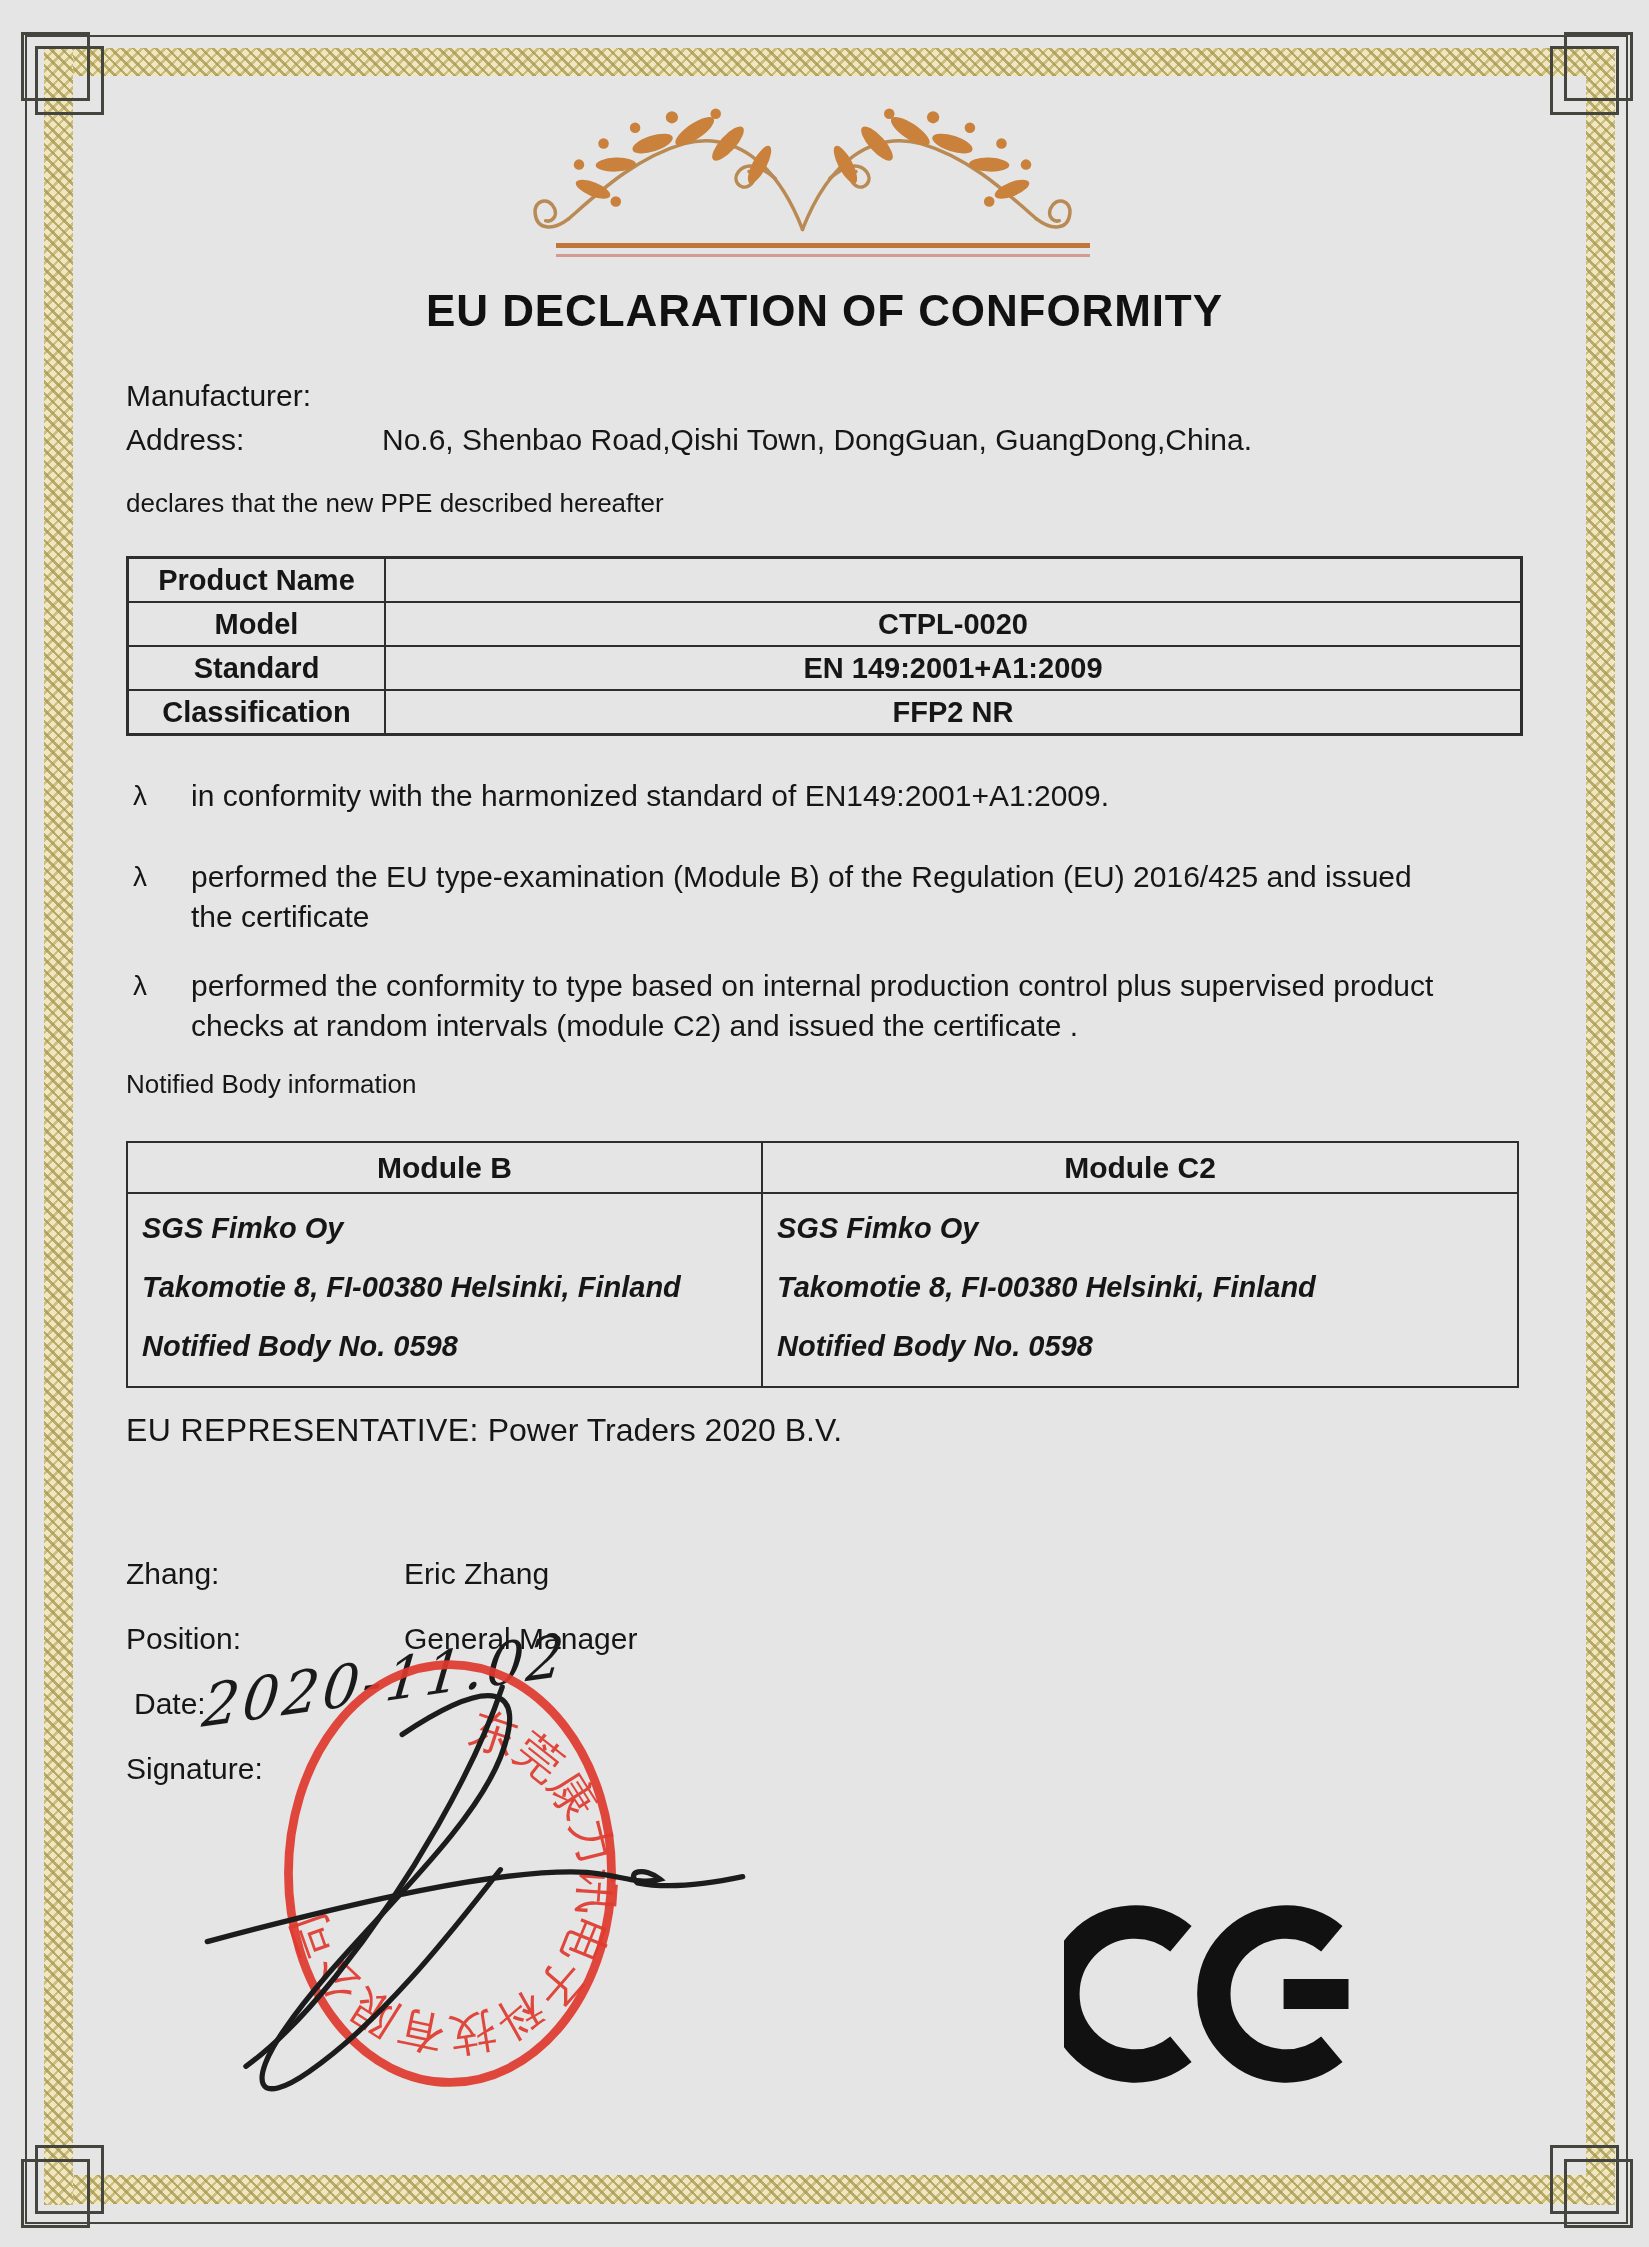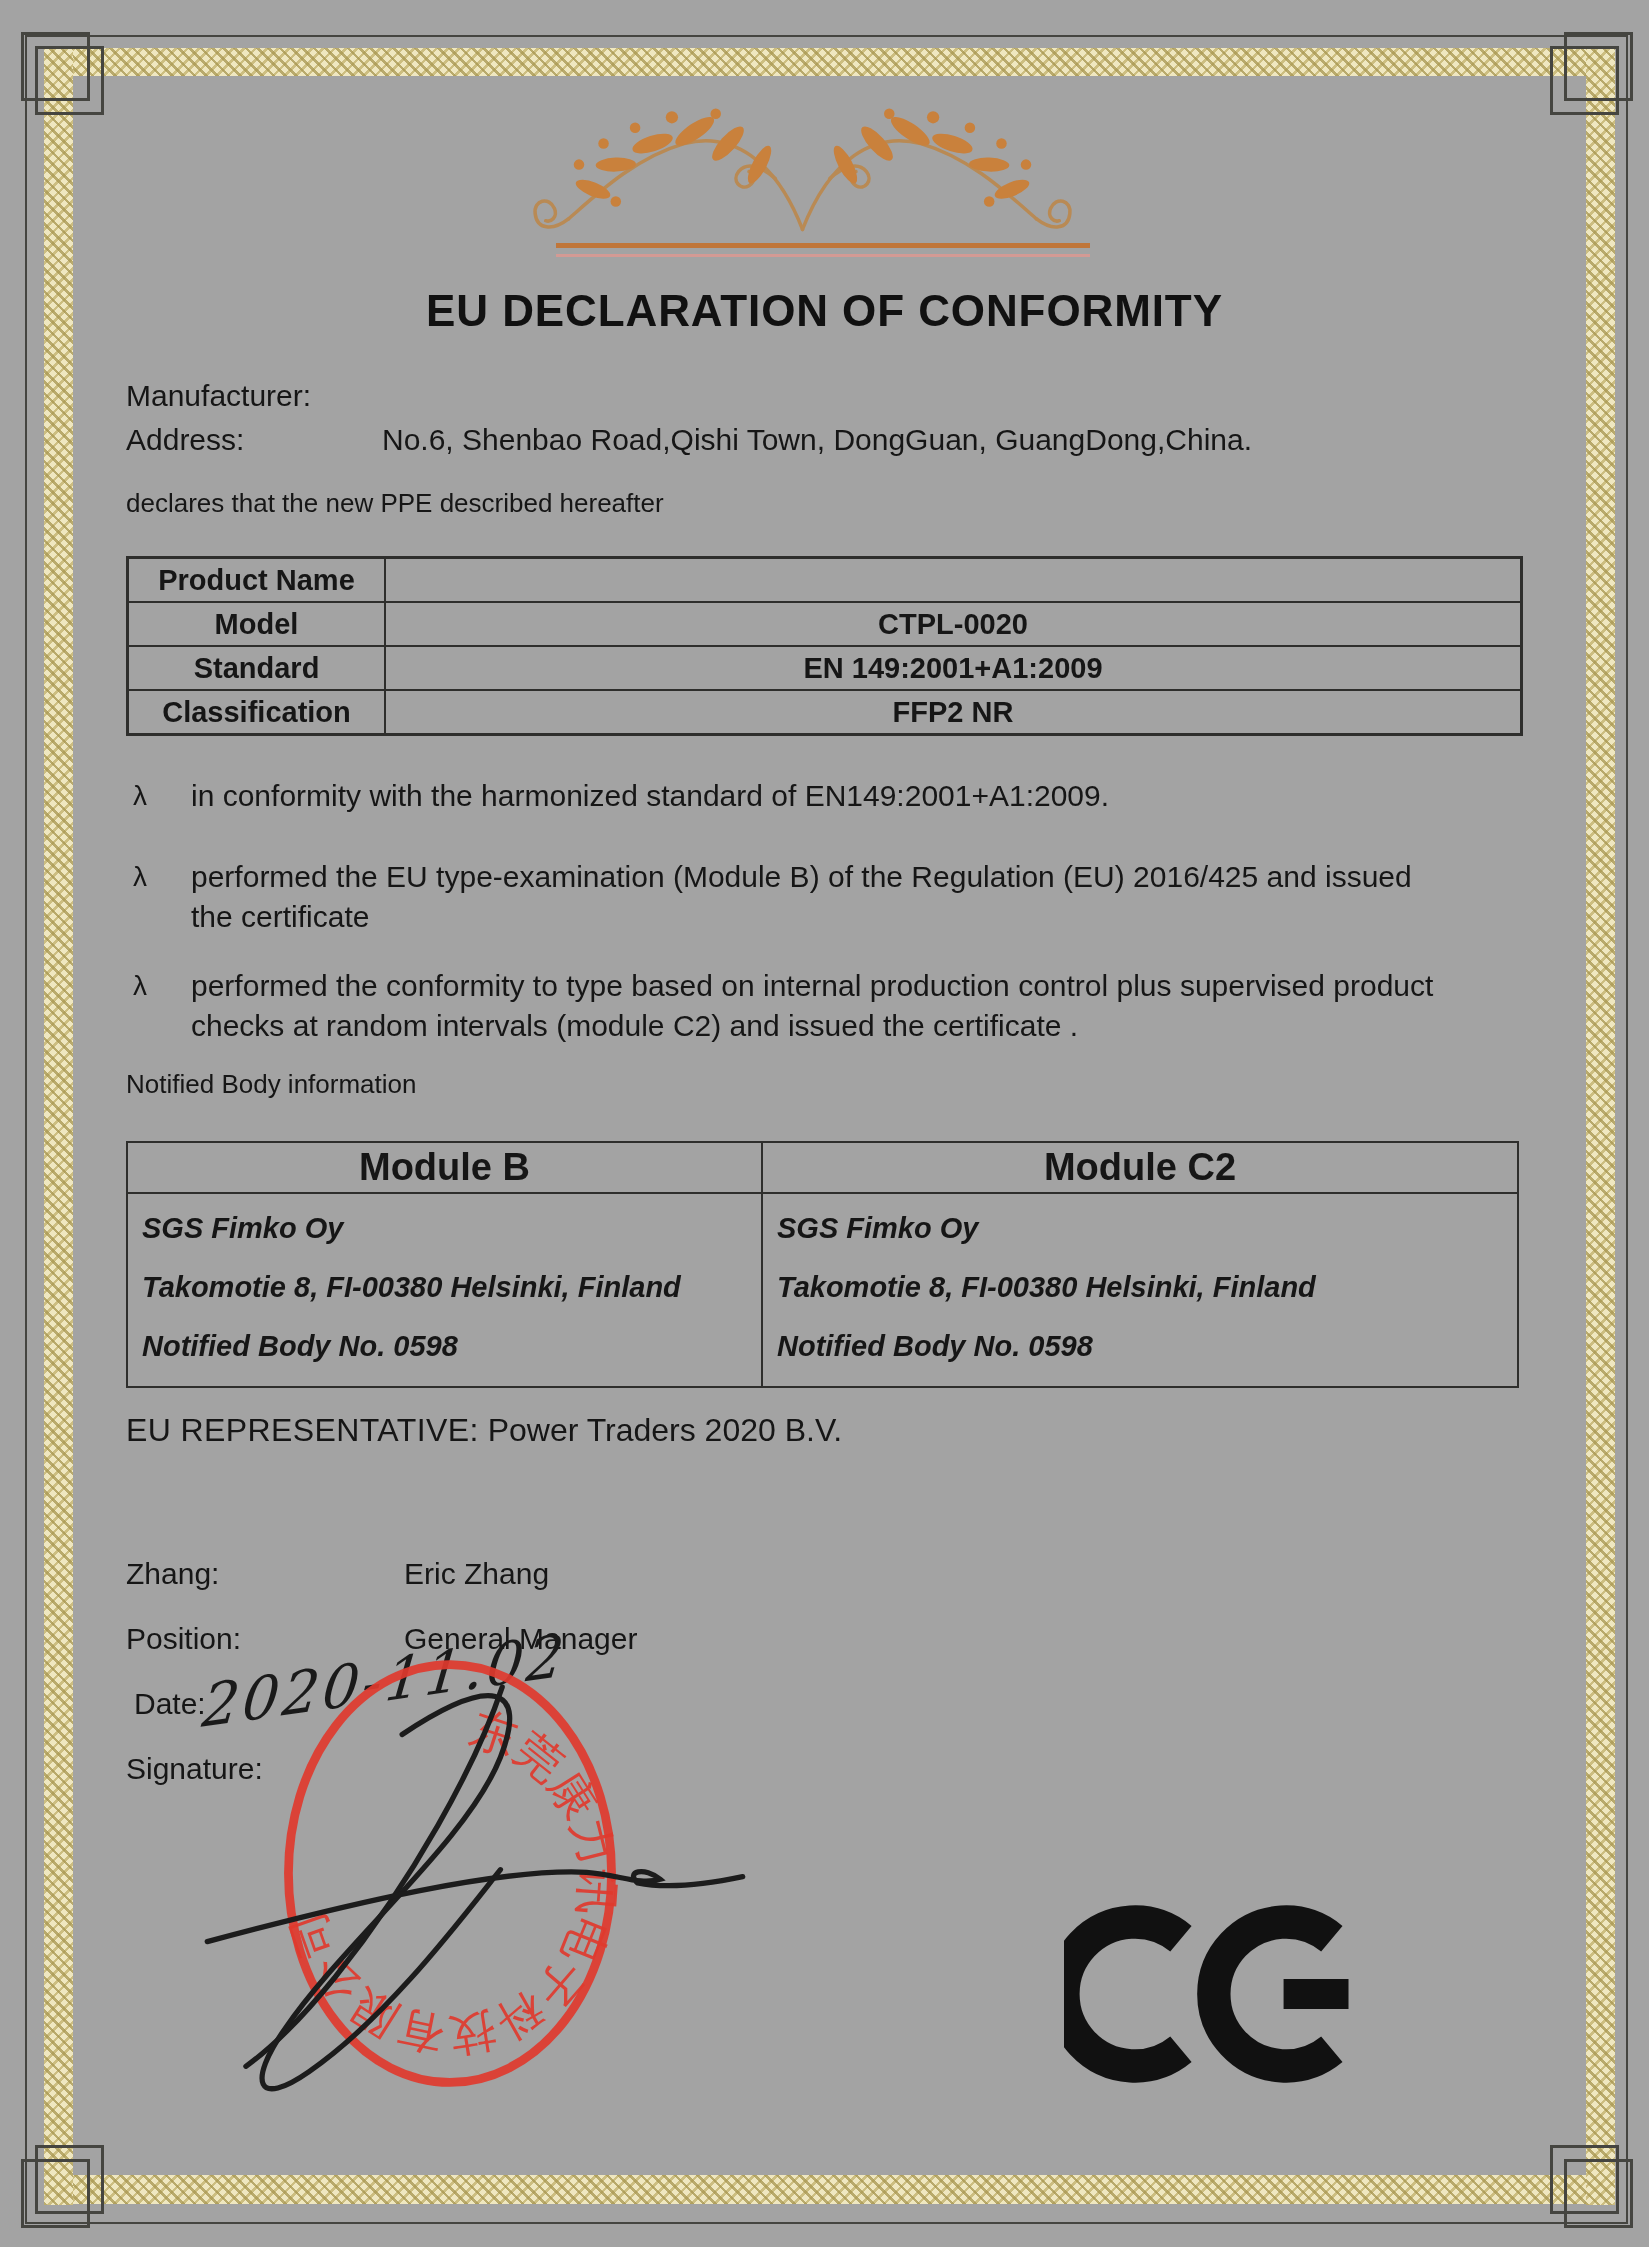--- a/index.html
+++ b/index.html
@@ -1,18 +1,18 @@
 <!DOCTYPE html>
 <html style="font-size:14px"><head>
 <meta charset="utf-8">
 <style>
   html,body{margin:0;padding:0;background:#ffffff;}
   .page{
     position:relative;width:1649px;height:2247px;overflow:hidden;
-    background:#a3a3a3;color:#161616;
+    background:#e5e5e5;color:#161616;
     font-family:"Liberation Sans","DejaVu Sans",sans-serif;
   }
   
   .frame-line{position:absolute;left:24.6px;top:35px;right:21px;bottom:23px;border:2.6px solid #454540;}
   .braid{position:absolute;background-color:#efe7c0;
     background-image:
       repeating-linear-gradient(45deg,rgba(167,150,80,.75) 0 2.6px,rgba(0,0,0,0) 2.6px 8px),
       repeating-linear-gradient(-45deg,rgba(186,168,95,.65) 0 2.6px,rgba(0,0,0,0) 2.6px 8px);
   }
   .braid.top{left:46px;right:39px;top:48px;height:28px;}
@@ -37,21 +37,21 @@
   .pcell{height:42px;display:flex;align-items:center;justify-content:center;
     font-size:29px;font-weight:600;}
   .pcell.lbl{border-right:2.6px solid #2e2e2c;}
   
   .bullet{position:absolute;left:133px;width:1317px;display:flex;font-size:30px;line-height:40px;}
   .bullet .mk{width:58px;flex:0 0 58px;font-size:28px;}
   
   .ntable{position:absolute;left:126px;top:1141px;width:1389px;border:2.6px solid #2e2e2c;}
   .nhead{display:grid;grid-template-columns:635px 1fr;border-bottom:2.6px solid #2e2e2c;}
   .nhead div{height:49px;display:flex;align-items:center;justify-content:center;
-    font-size:38px;font-weight:600;}
+    font-size:30px;font-weight:600;}
   .nhead div:first-child{border-right:2.6px solid #2e2e2c;}
   .nbody{display:grid;grid-template-columns:635px 1fr;}
   .ncol{padding:17.6px 0 23px 14px;font-style:italic;}
   .ncol.first{border-right:2.6px solid #2e2e2c;}
   .ncol div{font-size:29px;font-weight:600;margin-bottom:26px;}
   .ncol div:last-child{margin-bottom:0;}
   .rep-line{position:absolute;left:126px;top:1412px;font-size:32px;}
   .rep-line .lab{letter-spacing:0.4px;}
   .sig-label{position:absolute;left:126px;font-size:30px;}
   .sig-value{position:absolute;left:404px;font-size:30px;}

